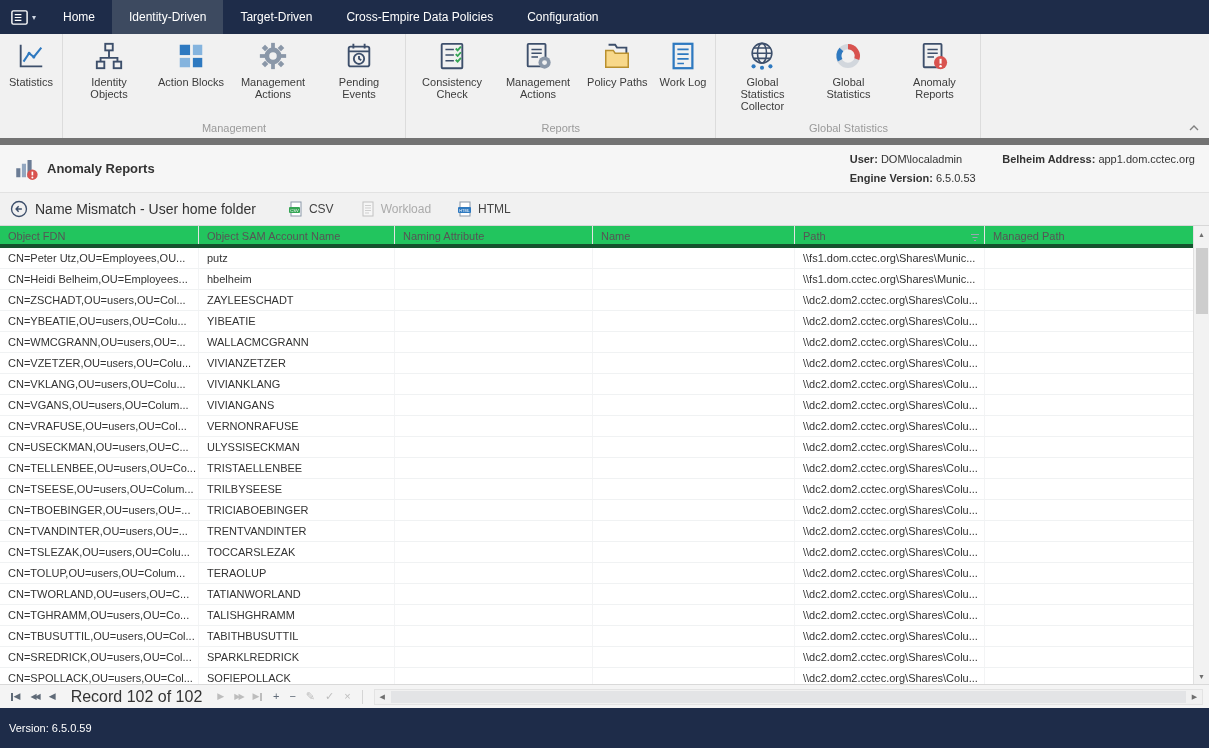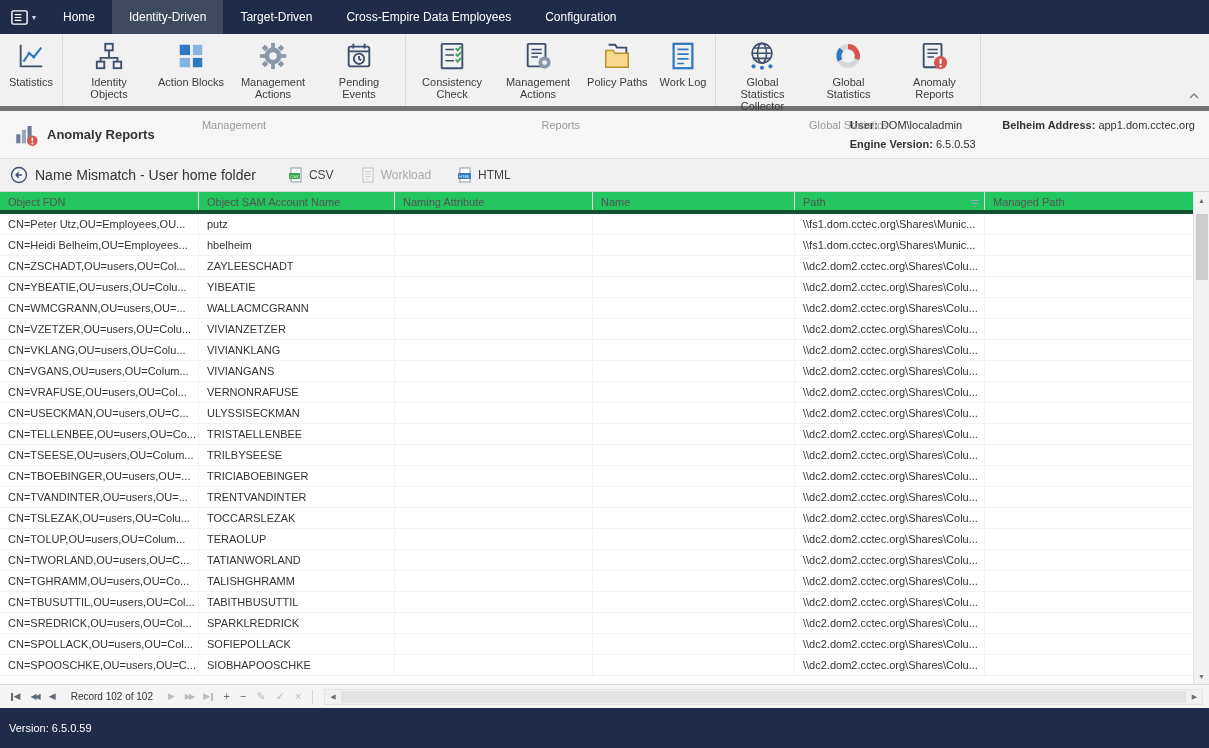--- a/index.html
+++ b/index.html
@@ -9,21 +9,21 @@
 
   
   .titlebar{height:34px;background:#1e2c49;display:flex;align-items:stretch;color:#fff;flex:0 0 auto}
   .app-btn{width:46px;display:flex;align-items:center;justify-content:center;gap:3px;cursor:default}
   .app-btn .caret{font-size:8px;color:#cfd6e2}
   .menu-tabs{display:flex;align-items:stretch}
   .menu-tab{padding:0 17px;display:flex;align-items:center;font-size:12px;color:#fff;cursor:default;white-space:nowrap}
   .menu-tab.active{background:#3d4a60}
 
   
-  .ribbon{height:77px;background:#f1f1f1;border-bottom:5px solid #737373;display:flex;position:relative;flex:0 0 auto}
+  .ribbon{height:111px;background:#f1f1f1;border-bottom:7px solid #737373;display:flex;position:relative;flex:0 0 auto}
   .ribbon-group{display:flex;flex-direction:column;border-right:1px solid #dcdcdc;padding:0 3px}
   .ribbon-items{flex:1;display:flex;align-items:flex-start}
   .ribbon-item{min-width:52px;max-width:86px;padding:7px 6px 2px;display:flex;flex-direction:column;align-items:center;gap:5px;height:84px;cursor:default}
   .ribbon-item .icon svg{width:30px;height:30px;display:block}
   .ribbon-label{font-size:11px;line-height:12px;color:#3c3c3c;text-align:center}
   .ribbon-group-label{height:17px;font-size:11px;color:#9a9a9a;text-align:center;line-height:15px;white-space:nowrap}
   .ribbon-collapse{position:absolute;right:8px;bottom:4px;width:14px;height:12px;display:flex;align-items:center;justify-content:center}
 
   
   .header-strip{height:48px;background:#f6f6f6;border-bottom:1px solid #e2e2e2;display:flex;align-items:center;padding:0 14px;flex:0 0 auto}
@@ -61,21 +61,21 @@
   .vs-track{flex:1;width:16px;position:relative}
   .vs-thumb{position:absolute;top:6px;left:2px;width:12px;height:66px;background:#cdcdcd}
 
   
   .navigator{height:24px;background:#f4f4f4;border-top:1px solid #d9d9d9;display:flex;align-items:center;padding:0 6px;gap:2px;flex:0 0 auto}
   .nav-btn{color:#5f6a77;font-size:9px;padding:0 4px;display:flex;align-items:center;line-height:1;cursor:default}
   .nav-btn.dis{color:#bdbdbd}
   .nav-btn.edit{font-size:11px}
   .dbl{letter-spacing:-2px;font-size:8px}
   .vbar{display:inline-block;width:1.5px;height:8px;background:currentColor;margin:0 1px}
-  .record-label{margin:0 9px;color:#333;font-size:10px;white-space:nowrap}
+  .record-label{margin:0 9px;color:#333;font-size:16px;white-space:nowrap}
   .nav-sep{width:1px;height:14px;background:#d5d5d5;margin:0 5px}
   .hscroll{flex:1;height:16px;background:#f1f1f1;border:1px solid #e3e3e3;display:flex;align-items:center;margin-left:4px}
   .hs-arrow{width:15px;font-size:7px;color:#6f6f6f;display:flex;align-items:center;justify-content:center}
   .hs-track{flex:1;height:100%;position:relative}
   .hs-thumb{position:absolute;left:1px;top:1px;right:1px;bottom:1px;background:#e3e4e6}
 
   
   .statusbar{height:40px;background:#1e2c49;color:#fff;display:flex;align-items:center;padding:0 9px;font-size:11px;flex:0 0 auto}
   .icon svg{display:block}
 </style>
@@ -91,21 +91,21 @@
             <rect x="2" y="3" width="16" height="14" rx="1.5" fill="none" stroke="#fff" stroke-width="1.5"></rect>
             <path d="M5 7h7M5 10h7M5 13h7" stroke="#fff" stroke-width="1.3" fill="none"></path>
           </svg>
       </span>
       <span class="caret">▾</span>
     </div>
     <div class="menu-tabs">
         <div class="menu-tab">Home</div>
         <div class="menu-tab active">Identity-Driven</div>
         <div class="menu-tab">Target-Driven</div>
-        <div class="menu-tab">Cross-Empire Data Employees</div>
+        <div class="menu-tab">Cross-Empire Data Policies</div>
         <div class="menu-tab">Configuration</div>
       </div>
   </div>
 
   <div class="ribbon">
     <div style="display:flex">
         <div class="ribbon-group">
           <div class="ribbon-items">
             <div class="ribbon-item">
               <span class="icon">

